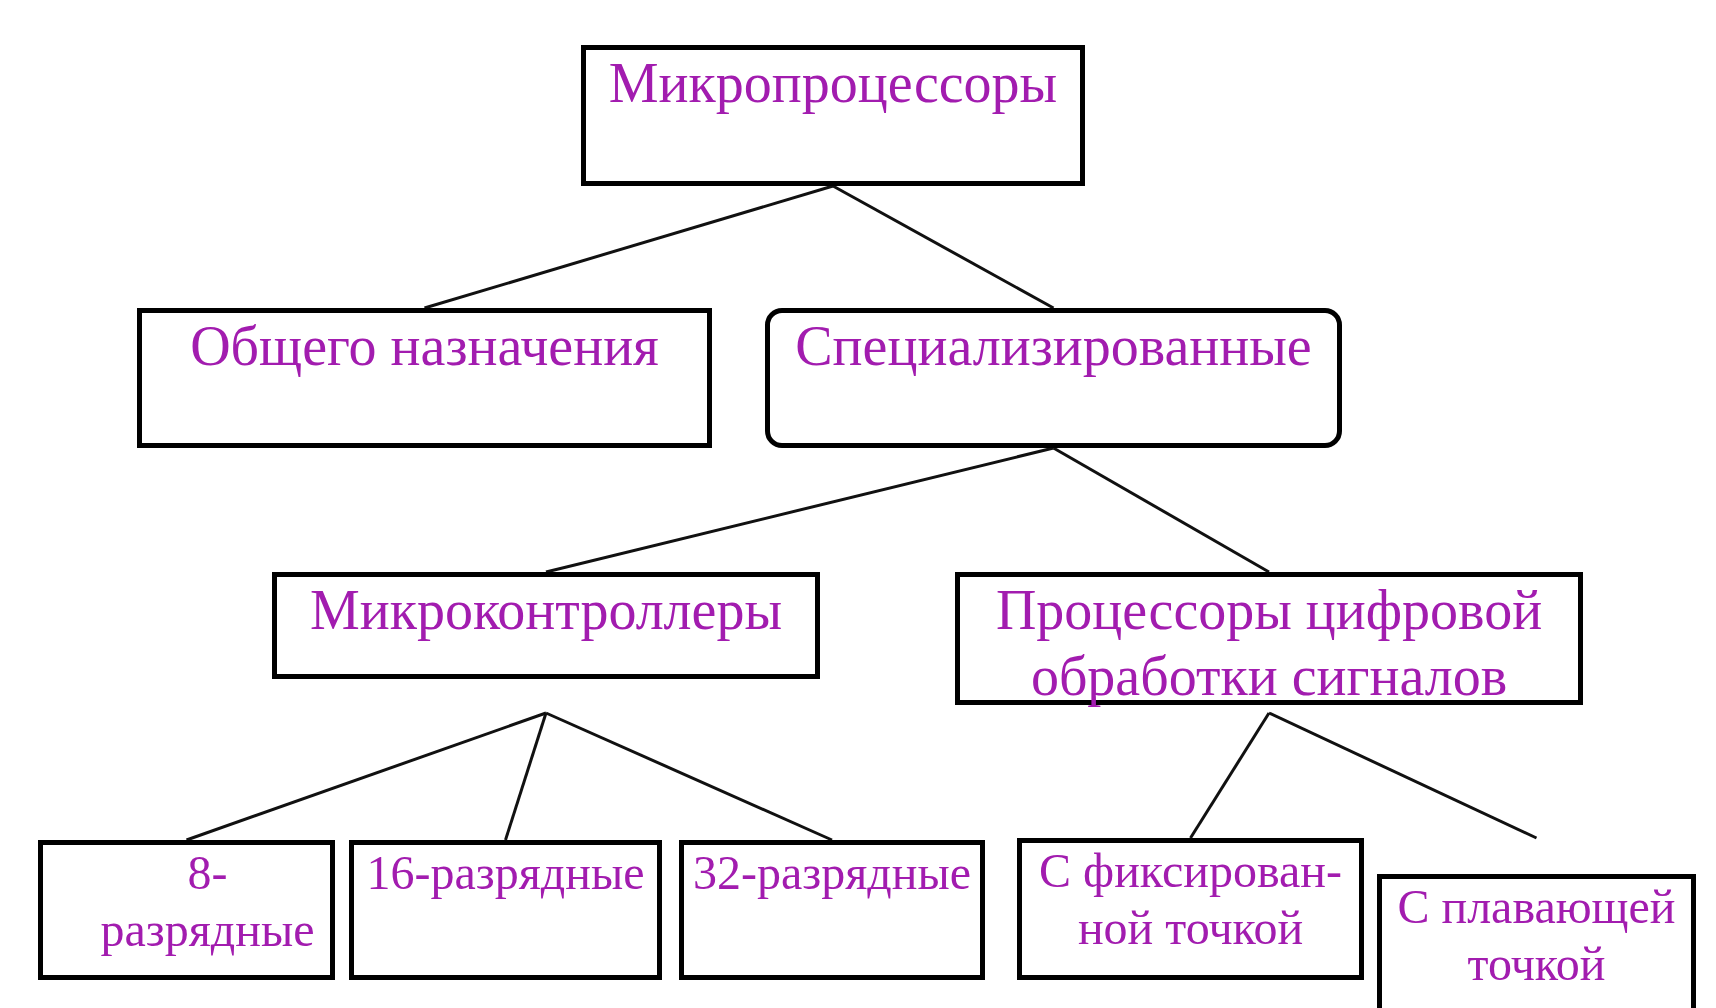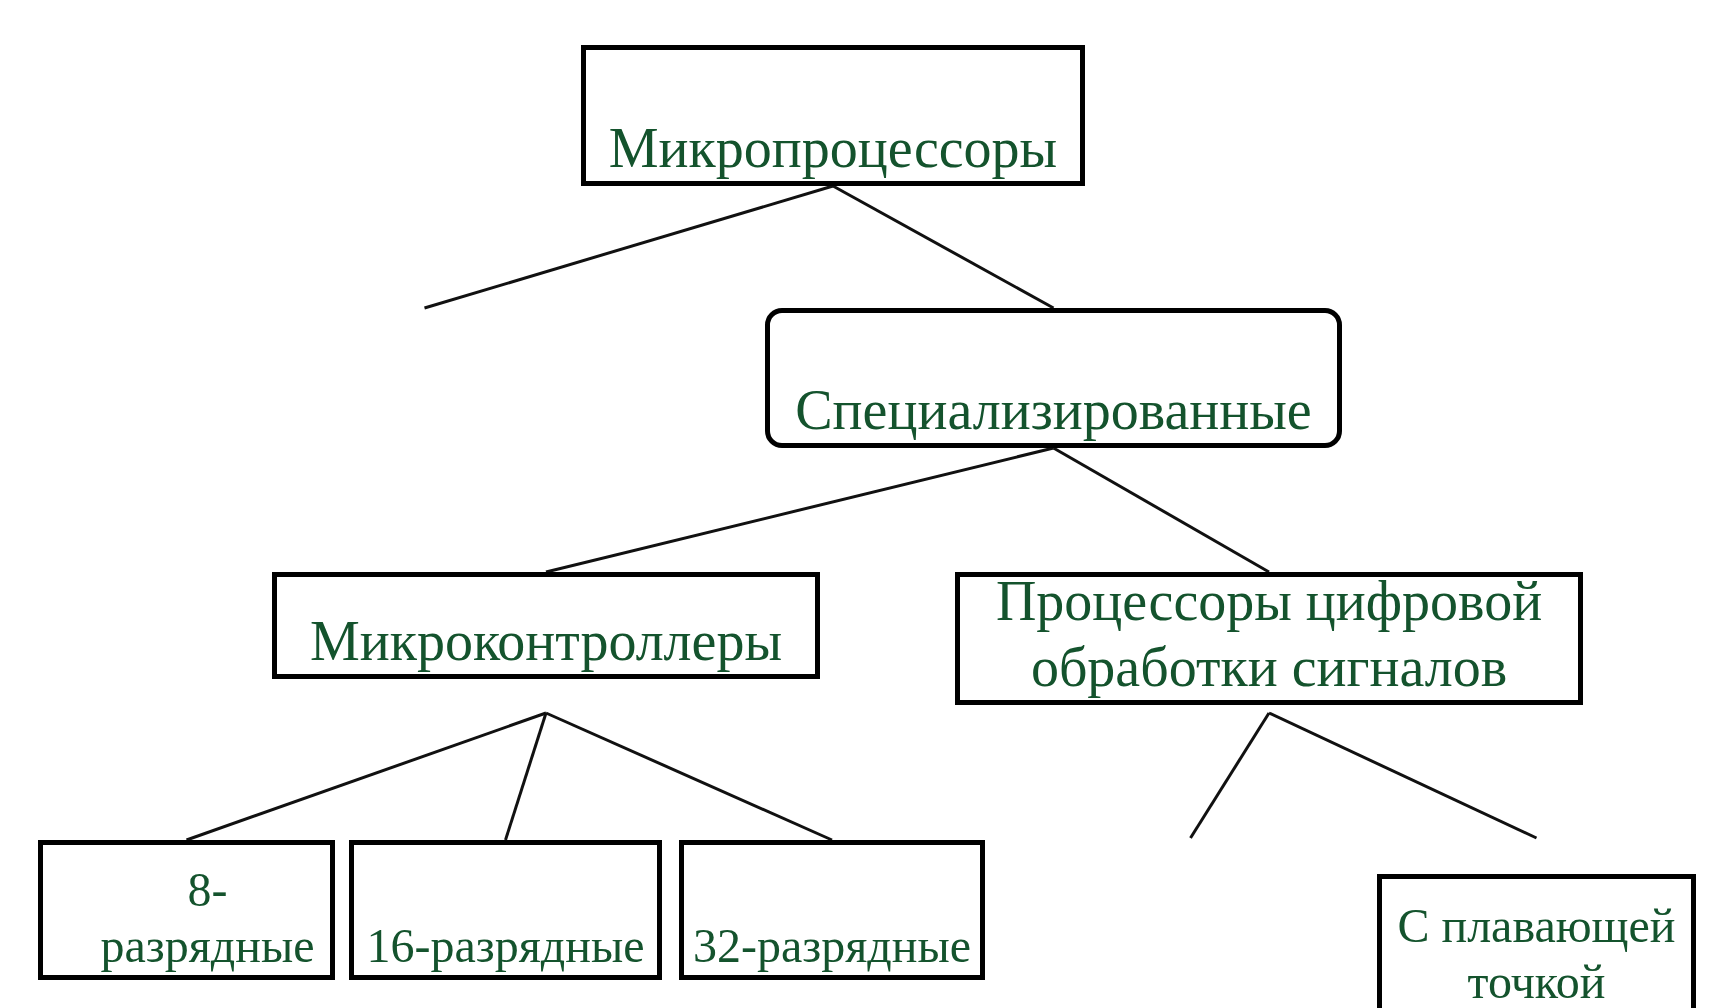--- a/index.html
+++ b/index.html
@@ -20,24 +20,24 @@
     left: 0;
     top: 0;
     pointer-events: none;
   }
   .node {
     position: absolute;
     box-sizing: border-box;
     background: #ffffff;
     border: 5px solid #000000;
     display: flex;
-    align-items: flex-end;
+    align-items: flex-start;
     justify-content: center;
     text-align: center;
-    color: #14532d;
+    color: #a21caf;
   }
   .node-label {
     white-space: pre-line;
     line-height: 1.18;
     display: block;
   }
   .size-lg .node-label { font-size: 56px; }
   .size-sm .node-label { font-size: 48px; }
 
   
@@ -66,20 +66,23 @@
       <line x1="546" y1="713" x2="505.5" y2="840" stroke="#111111" stroke-width="3"></line>
       <line x1="546" y1="713" x2="832" y2="840" stroke="#111111" stroke-width="3"></line>
       <line x1="1269" y1="713" x2="1190.5" y2="838" stroke="#111111" stroke-width="3"></line>
       <line x1="1269" y1="713" x2="1536.5" y2="838" stroke="#111111" stroke-width="3"></line>
     </svg>
 
   <div class="node size-lg" id="node-root">
     <span class="node-label">Микропроцессоры</span>
   </div>
 
+  <div class="node size-lg" id="node-general">
+    <span class="node-label">Общего назначения</span>
+  </div>
 
   <div class="node size-lg" id="node-special">
     <span class="node-label">Специализированные</span>
   </div>
 
   <div class="node size-lg" id="node-mcu">
     <span class="node-label">Микроконтроллеры</span>
   </div>
 
   <div class="node size-lg" id="node-dsp">
@@ -92,19 +95,23 @@
   </div>
 
   <div class="node size-sm" id="node-bit16">
     <span class="node-label">16-разрядные</span>
   </div>
 
   <div class="node size-sm" id="node-bit32">
     <span class="node-label">32-разрядные</span>
   </div>
 
+  <div class="node size-sm" id="node-fixed">
+    <span class="node-label">С фиксирован-
+ной точкой</span>
+  </div>
 
   <div class="node size-sm" id="node-float">
     <span class="node-label">С плавающей
 точкой</span>
   </div>
 
 </div>
 
 </body></html>

